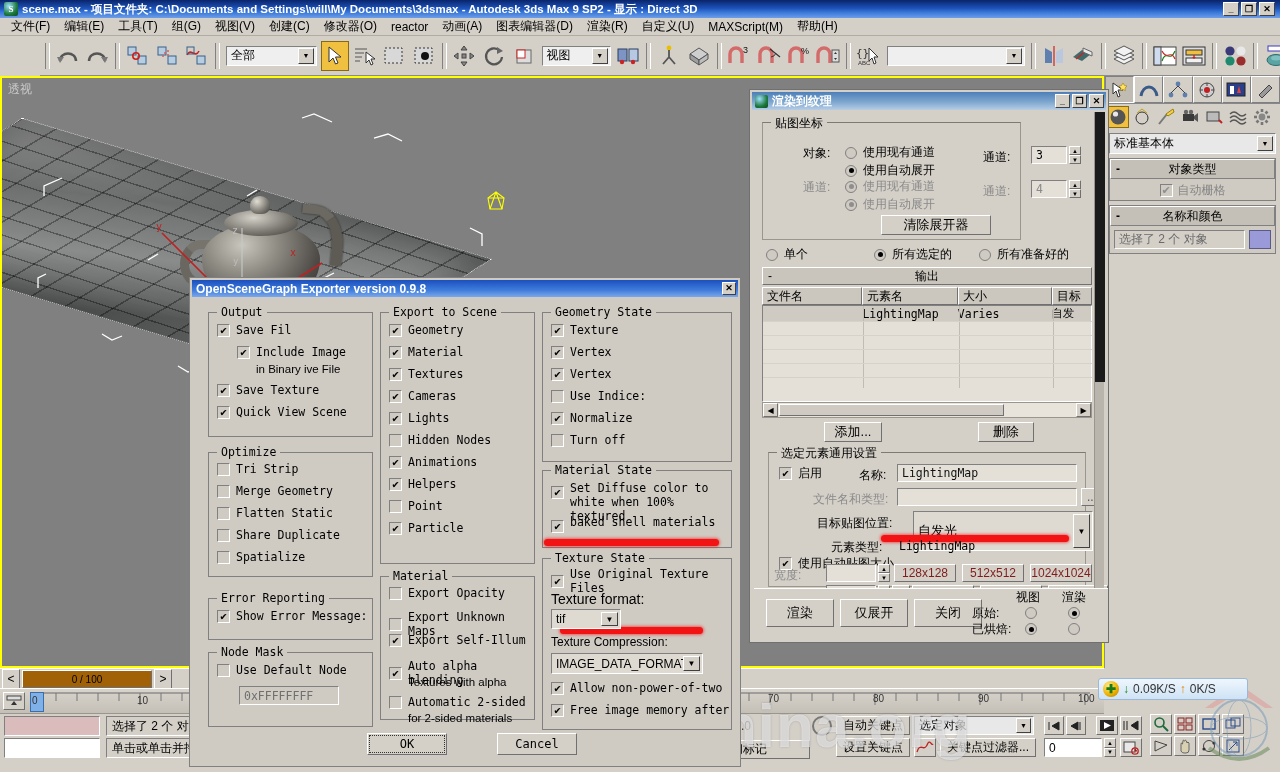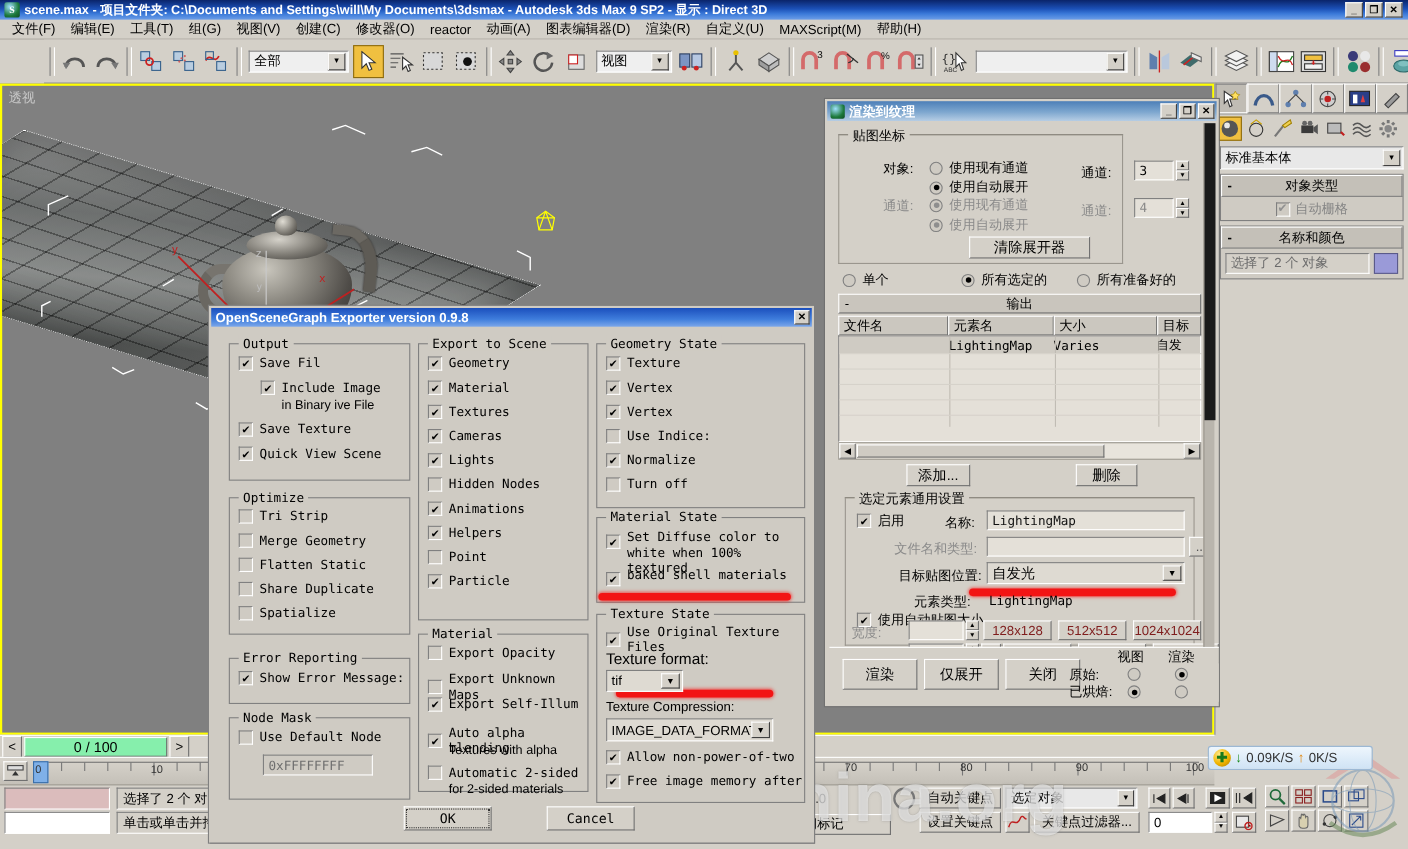--- a/index.html
+++ b/index.html
@@ -752,21 +752,21 @@
       </div>
       <div class="namecolor">
         <div class="namefield">选择了 2 个 对象</div>
         <div class="swatch"></div>
       </div>
     </div>
   </div>
 
   <div class="timeline">
     <div style="position:absolute;left:2px;top:0;width:18px;height:20px" class="statusbtn">&lt;</div>
-    <div style="position:absolute;left:22px;top:1px;width:130px;height:18px;background:#86efac;border:1px solid #fff;border-right-color:#707070;border-bottom-color:#707070;display:flex;align-items:center;justify-content:center;font-size:13px">0 / 100</div>
+    <div style="position:absolute;left:22px;top:1px;width:130px;height:18px;background:#a16207;border:1px solid #fff;border-right-color:#707070;border-bottom-color:#707070;display:flex;align-items:center;justify-content:center;font-size:10px">0 / 100</div>
     <div style="position:absolute;left:154px;top:0;width:18px;height:20px" class="statusbtn">&gt;</div>
   </div>
 
   <div class="statusarea">
 
     <div style="position:absolute;left:0;top:0;width:1104px;height:26px;background:linear-gradient(180deg,#d8d4cc,#c4c0b8);border-top:1px solid #fff;border-bottom:1px solid #9a968e">
       <div style="position:absolute;left:3px;top:3px;width:22px;height:18px" class="statusbtn">
         <svg width="16" height="12" viewBox="0 0 16 12">
             <rect x="1" y="1" width="14" height="4" fill="#ddd" stroke="#444"></rect>
             <path d="M8 6 L5 10 L11 10 Z" fill="#333"></path>
@@ -1089,21 +1089,21 @@
           <span class="sans">启用</span>
         </div>
         <div class="sans" style="position:absolute;left:90px;top:14px">名称:</div>
         <div class="rtt-field" style="position:absolute;left:128px;top:11px;width:180px;height:18px;color:#111">LightingMap</div>
 
         <div class="sans" style="position:absolute;left:44px;top:38px;color:#8a8a8a">文件名和类型:</div>
         <div class="rtt-field" style="position:absolute;left:128px;top:35px;width:180px;height:18px"></div>
         <div class="szbtn" style="position:absolute;left:312px;top:35px;width:22px;height:18px;color:#555">...</div>
 
         <div class="sans" style="position:absolute;left:48px;top:62px">目标贴图位置:</div>
-        <div class="combo" style="position:absolute;left:128px;top:58px;width:180px;height:20px;font-size:13px">
+        <div class="combo" style="position:absolute;left:144px;top:58px;width:180px;height:40px;font-size:13px">
           <span>自发光</span>
           <span class="arrow">▼</span>
         </div>
         <div class="redline" style="left:112px;top:82px;width:188px"></div>
 
         <div class="sans" style="position:absolute;left:62px;top:86px">元素类型:</div>
         <div class="mono" style="position:absolute;left:130px;top:86px">LightingMap</div>
 
         <div class="row" style="position:absolute;left:10px;top:102px">
           <span class="cb">✔</span>

